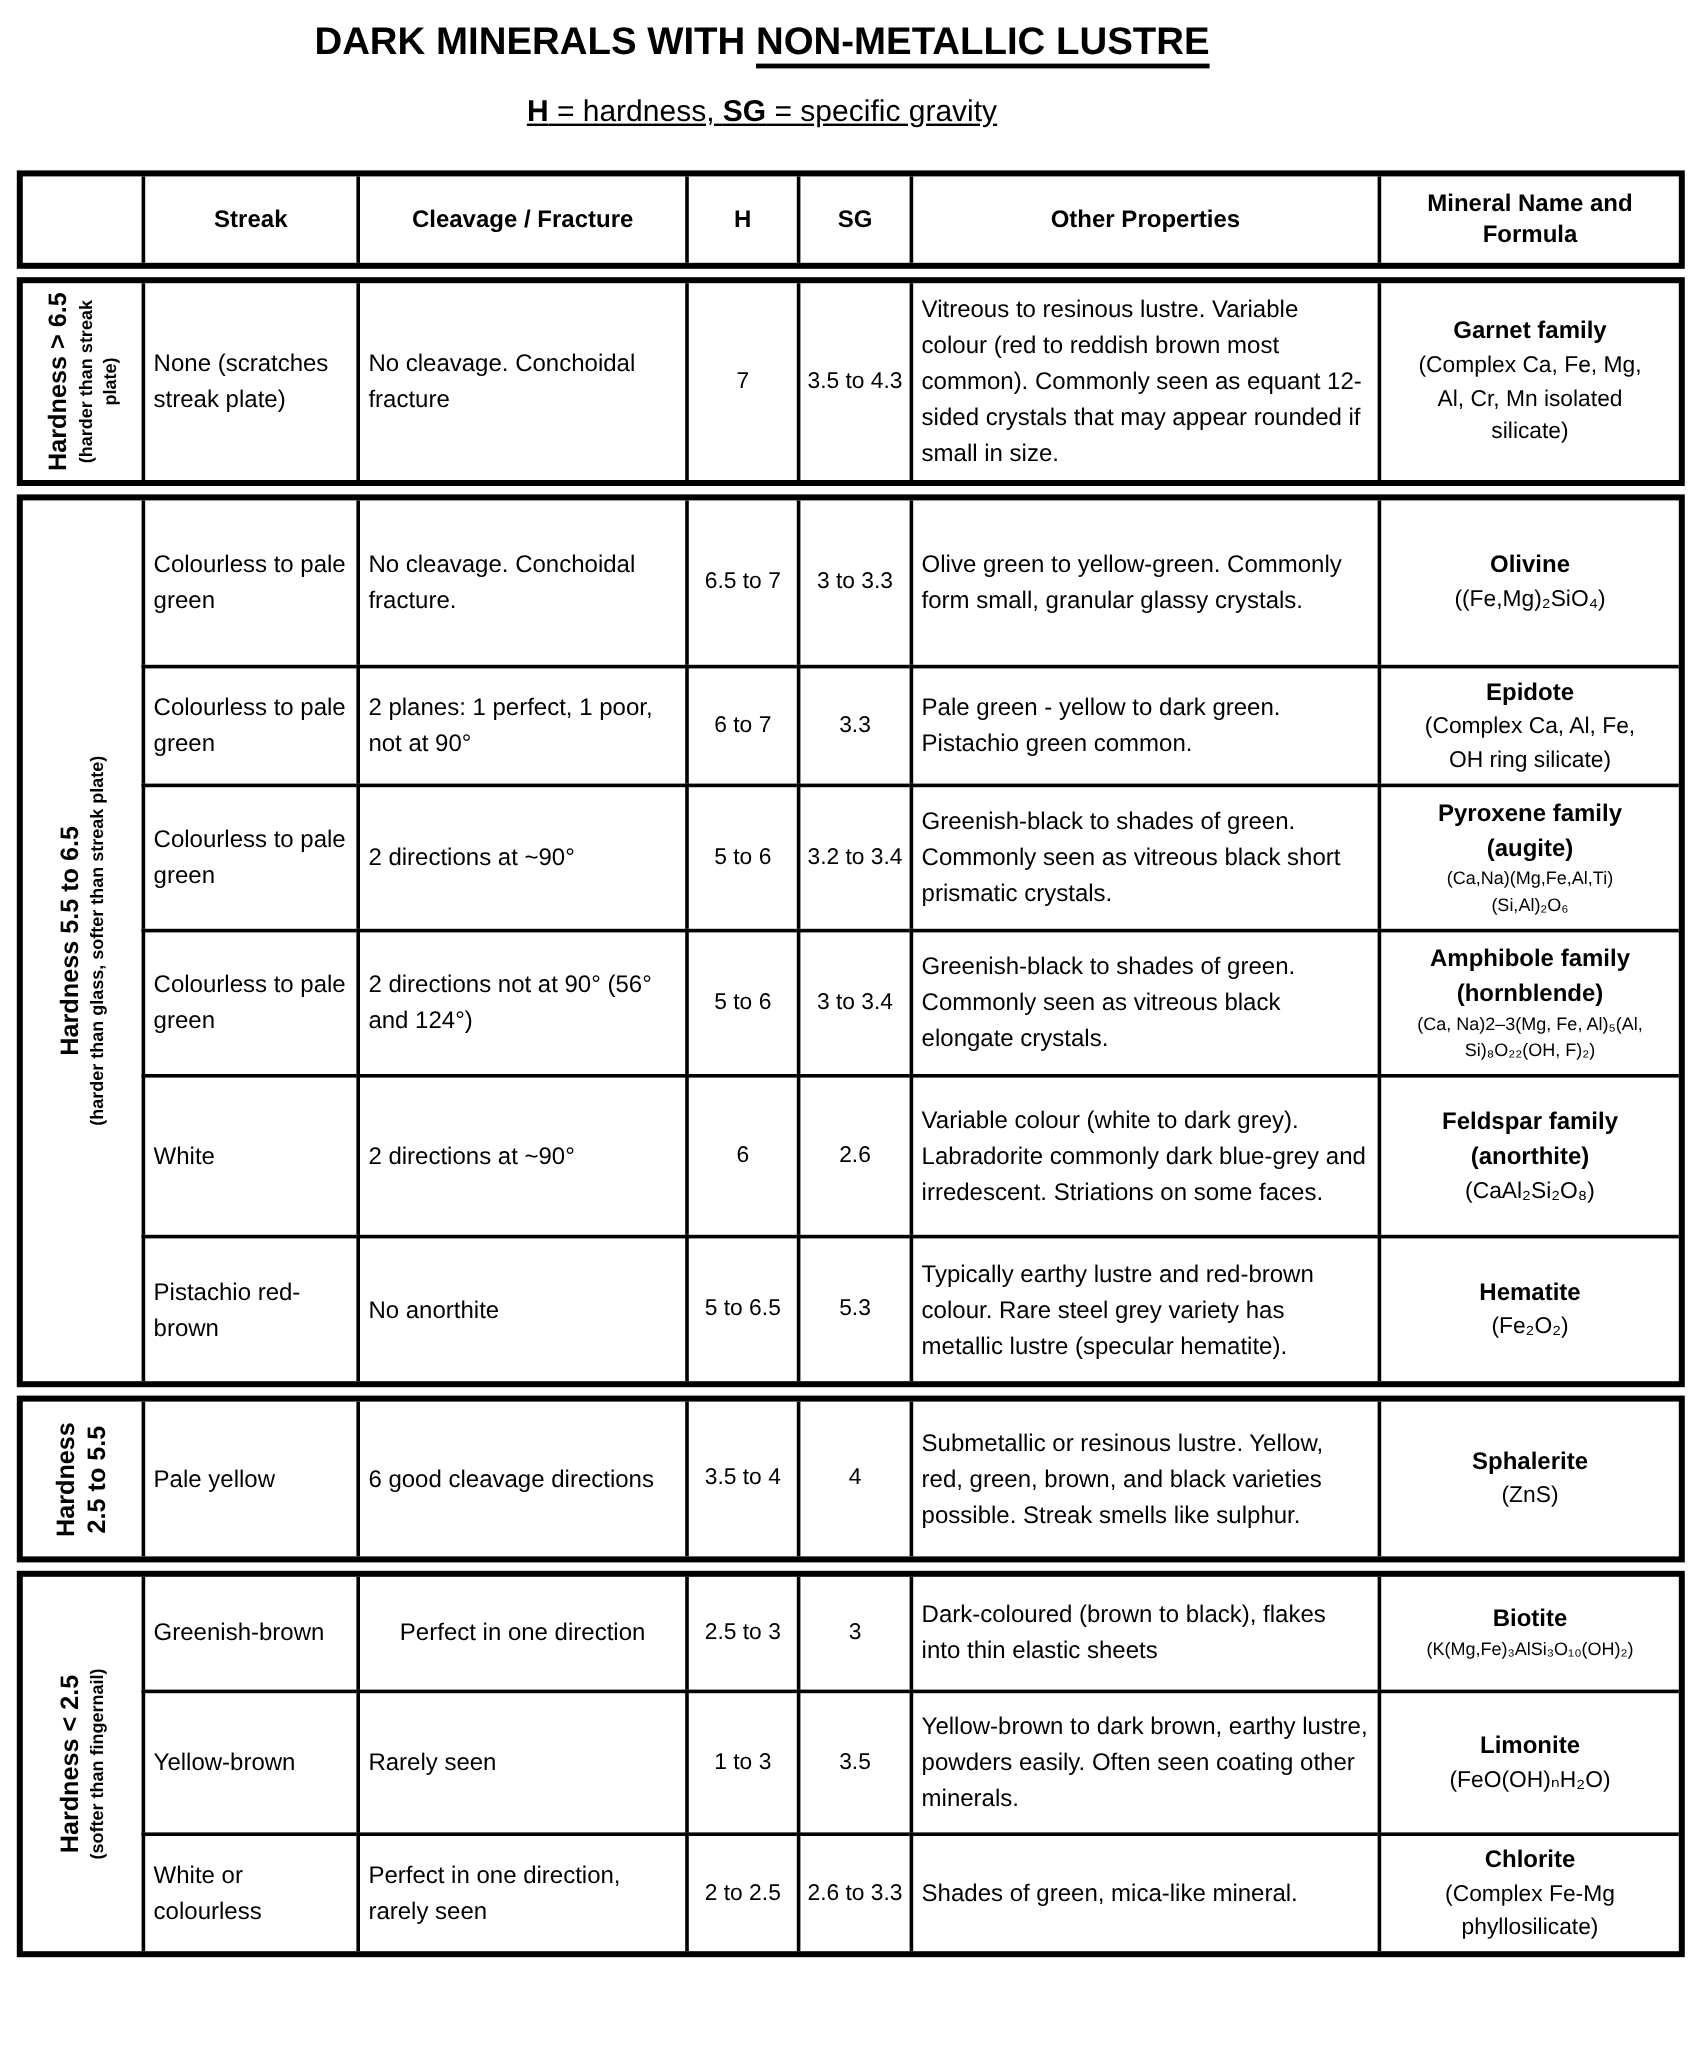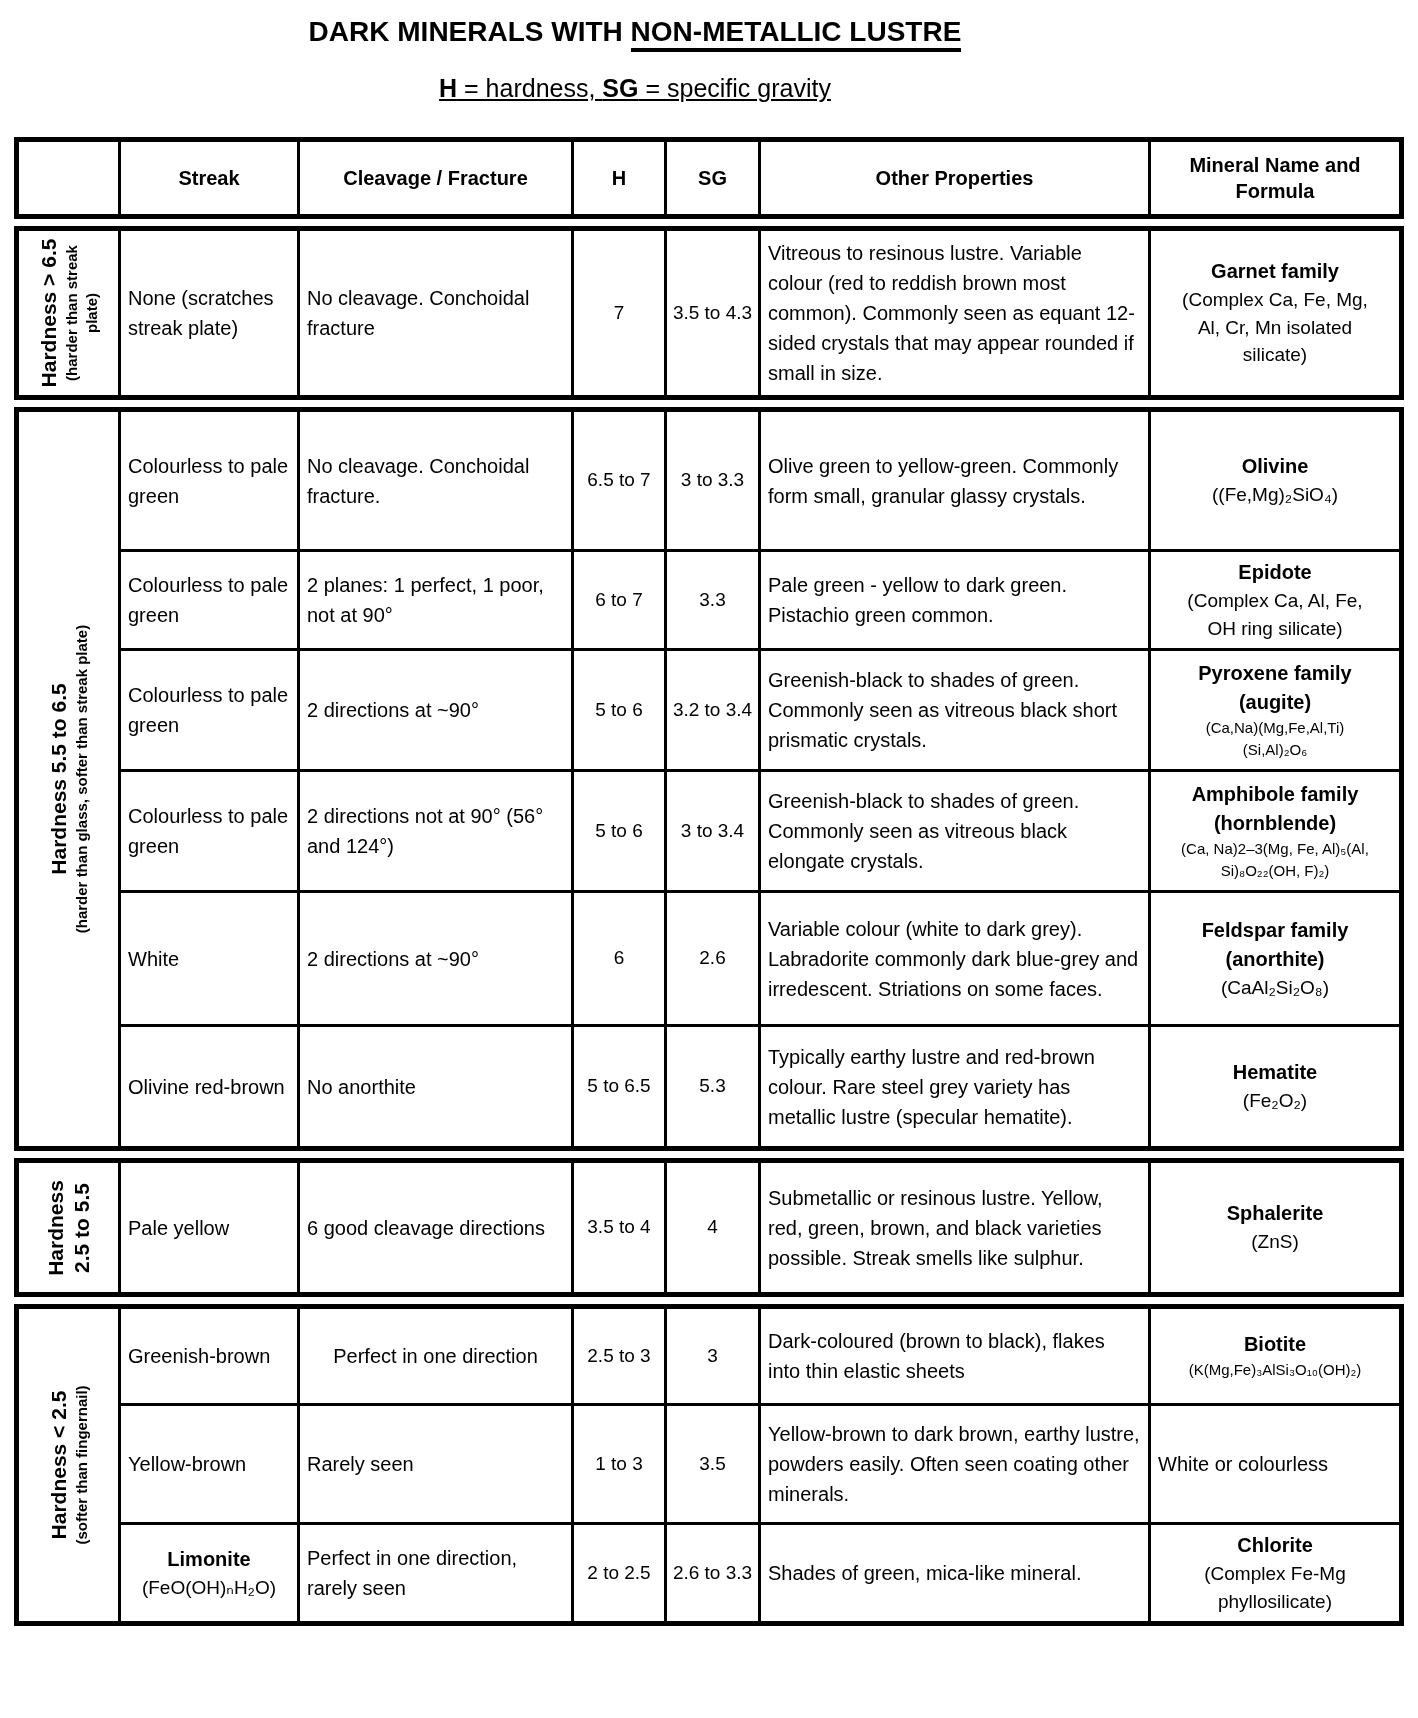--- a/index.html
+++ b/index.html
@@ -1,21 +1,21 @@
 <!DOCTYPE html>
 <html><head>
 <meta charset="utf-8">
 <style>
   html,body{margin:0;padding:0;background:#ffffff;color:#000;
     font-family:"Liberation Sans","DejaVu Sans",sans-serif;}
   .page{width:1418px;min-height:1718px;background:#fff;box-sizing:border-box;padding-top:16px;}
 
   
   .heading{width:1270px;text-align:center;}
-  .title{font-size:28px;font-weight:bold;letter-spacing:0px;}
+  .title{font-size:32px;font-weight:bold;letter-spacing:0px;}
   .title .ul{border-bottom:4px solid #000;padding-bottom:1px;}
   .subtitle{margin-top:26px;font-size:25px;text-decoration:underline;}
   .subtitle .b{font-weight:bold;}
 
   
   .tbox{margin:0 14px;border:5px solid #000;display:grid;
         grid-template-columns:99px 179px 274px 93px 94px 390px 1fr;box-sizing:border-box;}
   .tbox.first{margin-top:34px;}
   .tbox + .tbox{margin-top:7px;}
 
@@ -144,21 +144,21 @@
     <div class="c bt txt">2 directions at ~90°</div>
     <div class="c bt num">6</div>
     <div class="c bt num">2.6</div>
     <div class="c bt txt">Variable colour (white to dark grey). Labradorite commonly dark blue-grey and irredescent. Striations on some faces.</div>
     <div class="c bt mineral">
       <div class="m-name">Feldspar family</div>
       <div class="m-sub">(anorthite)</div>
       <div class="m-f">(CaAl₂Si₂O₈)</div>
     </div>
 
-    <div class="c bt txt">Olivine red-brown</div>
+    <div class="c bt txt">Pistachio red-brown</div>
     <div class="c bt txt">No anorthite</div>
     <div class="c bt num">5 to 6.5</div>
     <div class="c bt num">5.3</div>
     <div class="c bt txt">Typically earthy lustre and red-brown colour. Rare steel grey variety has metallic lustre (specular hematite).</div>
     <div class="c bt mineral">
       <div class="m-name">Hematite</div>
       <div class="m-f">(Fe₂O₂)</div>
     </div>
   </div>
 
@@ -196,26 +196,26 @@
     <div class="c mineral">
       <div class="m-name">Biotite</div>
       <div class="m-f small">(K(Mg,Fe)₃AlSi₃O₁₀(OH)₂)</div>
     </div>
 
     <div class="c bt txt">Yellow-brown</div>
     <div class="c bt txt">Rarely seen</div>
     <div class="c bt num">1 to 3</div>
     <div class="c bt num">3.5</div>
     <div class="c bt txt">Yellow-brown to dark brown, earthy lustre, powders easily. Often seen coating other minerals.</div>
-    <div class="c bt txt">White or colourless</div>
-
     <div class="c bt mineral">
       <div class="m-name">Limonite</div>
       <div class="m-f">(FeO(OH)ₙH₂O)</div>
     </div>
+
+    <div class="c bt txt">White or colourless</div>
     <div class="c bt txt">Perfect in one direction, rarely seen</div>
     <div class="c bt num">2 to 2.5</div>
     <div class="c bt num">2.6 to 3.3</div>
     <div class="c bt txt">Shades of green, mica-like mineral.</div>
     <div class="c bt mineral">
       <div class="m-name">Chlorite</div>
       <div class="m-f">(Complex Fe-Mg</div>
       <div class="m-f">phyllosilicate)</div>
     </div>
   </div>

